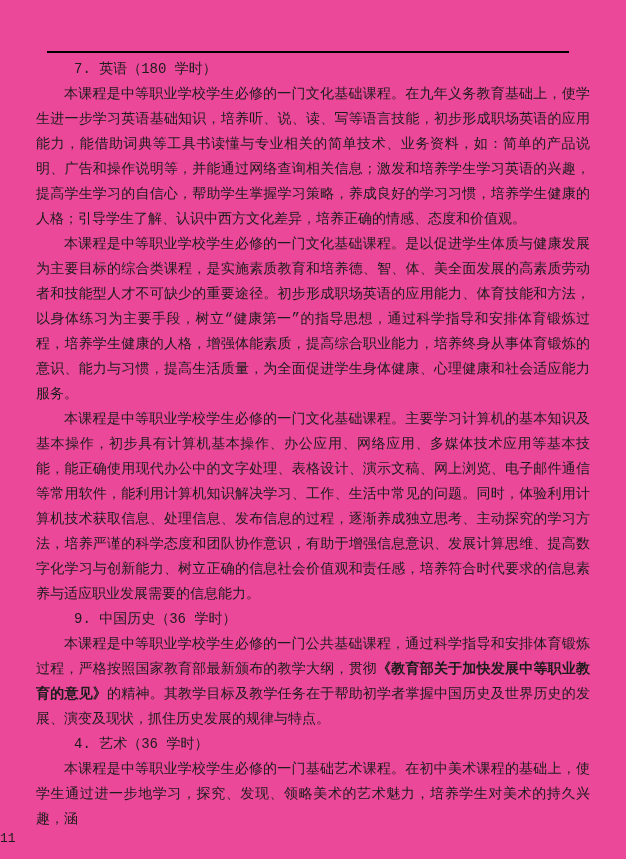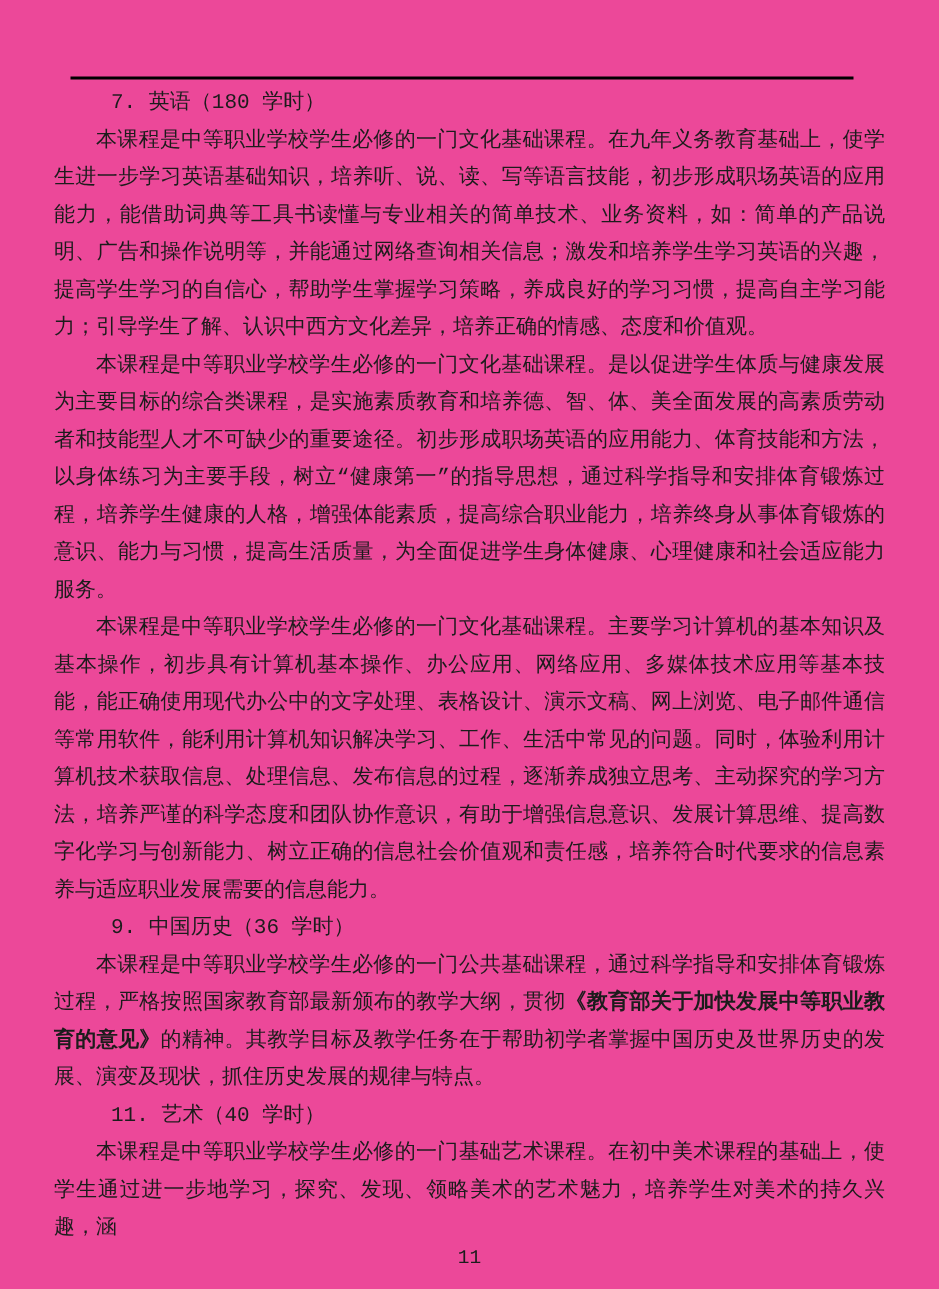--- a/index.html
+++ b/index.html
@@ -46,45 +46,45 @@
     text-indent: 28px;
   }
   .cited-title {
     font-weight: bold;
   }
   .page-number {
     position: absolute;
     left: 0;
     top: 826px;
     width: 100%;
-    text-align: center;
+    text-align: left;
     font-size: 13px;
     line-height: 25px;
     color: #1c1c1c;
   }
 </style>
 </head>
 <body>
 
 <div class="page">
 
   <div class="header-rule"></div>
 
   <div class="content">
 
     <p class="heading">7. 英语（180 学时）</p>
-    <p class="para">本课程是中等职业学校学生必修的一门文化基础课程。在九年义务教育基础上，使学生进一步学习英语基础知识，培养听、说、读、写等语言技能，初步形成职场英语的应用能力，能借助词典等工具书读懂与专业相关的简单技术、业务资料，如：简单的产品说明、广告和操作说明等，并能通过网络查询相关信息；激发和培养学生学习英语的兴趣，提高学生学习的自信心，帮助学生掌握学习策略，养成良好的学习习惯，提高自主学习能力；引导学生了解、认识中西方文化差异，培养正确的情感、态度和价值观。</p>
+    <p class="para">本课程是中等职业学校学生必修的一门文化基础课程。在九年义务教育基础上，使学生进一步学习英语基础知识，培养听、说、读、写等语言技能，初步形成职场英语的应用能力，能借助词典等工具书读懂与专业相关的简单技术、业务资料，如：简单的产品说明、广告和操作说明等，并能通过网络查询相关信息；激发和培养学生学习英语的兴趣，提高学生学习的自信心，帮助学生掌握学习策略，养成良好的学习习惯，培养学生健康的人格；引导学生了解、认识中西方文化差异，培养正确的情感、态度和价值观。</p>
 
     <p class="para">本课程是中等职业学校学生必修的一门文化基础课程。是以促进学生体质与健康发展为主要目标的综合类课程，是实施素质教育和培养德、智、体、美全面发展的高素质劳动者和技能型人才不可缺少的重要途径。初步形成职场英语的应用能力、体育技能和方法，以身体练习为主要手段，树立“健康第一”的指导思想，通过科学指导和安排体育锻炼过程，培养学生健康的人格，增强体能素质，提高综合职业能力，培养终身从事体育锻炼的意识、能力与习惯，提高生活质量，为全面促进学生身体健康、心理健康和社会适应能力服务。</p>
 
     <p class="para">本课程是中等职业学校学生必修的一门文化基础课程。主要学习计算机的基本知识及基本操作，初步具有计算机基本操作、办公应用、网络应用、多媒体技术应用等基本技能，能正确使用现代办公中的文字处理、表格设计、演示文稿、网上浏览、电子邮件通信等常用软件，能利用计算机知识解决学习、工作、生活中常见的问题。同时，体验利用计算机技术获取信息、处理信息、发布信息的过程，逐渐养成独立思考、主动探究的学习方法，培养严谨的科学态度和团队协作意识，有助于增强信息意识、发展计算思维、提高数字化学习与创新能力、树立正确的信息社会价值观和责任感，培养符合时代要求的信息素养与适应职业发展需要的信息能力。</p>
 
     <p class="heading">9. 中国历史（36 学时）</p>
     <p class="para"><span>本课程是中等职业学校学生必修的一门公共基础课程，通过科学指导和安排体育锻炼过程，严格按照国家教育部最新颁布的教学大纲，贯彻</span><span class="cited-title">《教育部关于加快发展中等职业教育的意见》</span><span>的精神。其教学目标及教学任务在于帮助初学者掌握中国历史及世界历史的发展、演变及现状，抓住历史发展的规律与特点。</span></p>
 
-    <p class="heading">11. 艺术（40 学时）</p>
+    <p class="heading">4. 艺术（36 学时）</p>
     <p class="para">本课程是中等职业学校学生必修的一门基础艺术课程。在初中美术课程的基础上，使学生通过进一步地学习，探究、发现、领略美术的艺术魅力，培养学生对美术的持久兴趣，涵</p>
 
   </div>
 
   <div class="page-number">11</div>
 
 </div>
 
 </body></html>

